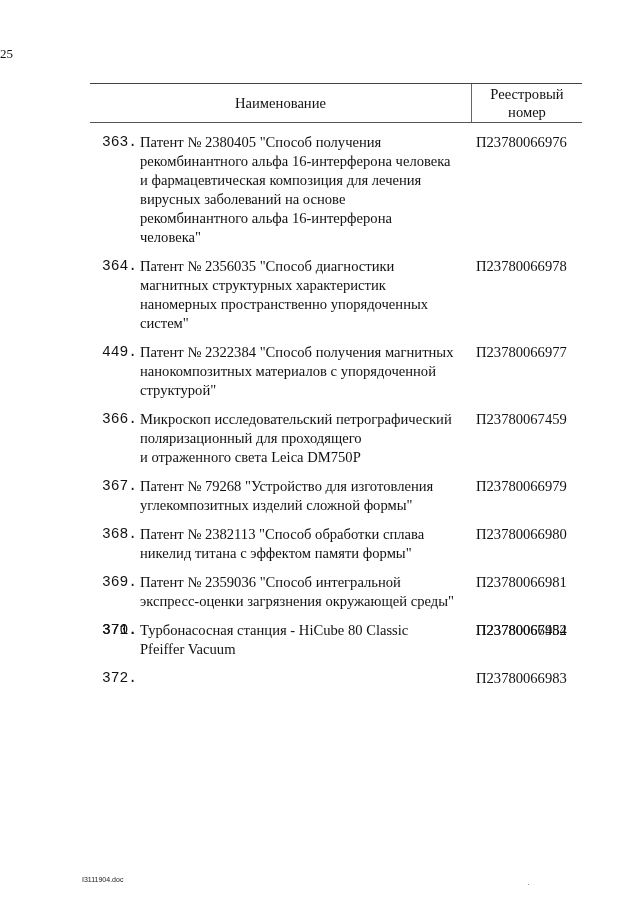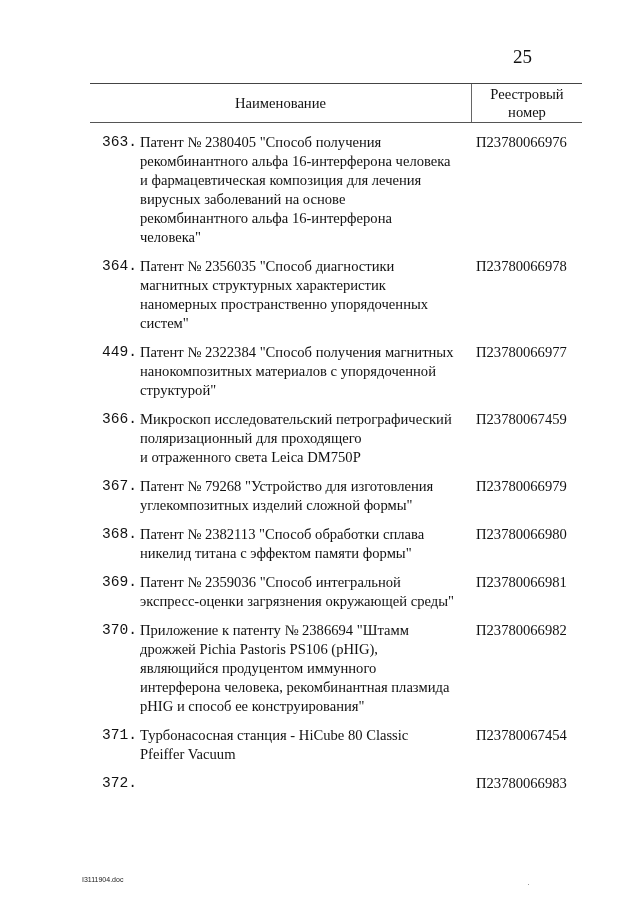--- a/index.html
+++ b/index.html
@@ -3,21 +3,21 @@
 <meta charset="utf-8">
 <style>
   html, body { margin: 0; padding: 0; background: #ffffff; }
   body {
     width: 640px; height: 905px; position: relative; overflow: hidden;
     font-family: "Liberation Serif", "DejaVu Serif", serif;
     color: #111; font-size: 14.6px;
   }
   .page-number {
     position: absolute; top: 46px; left: 0; width: 532px;
-    text-align: right; font-size: 19px;
+    text-align: left; font-size: 13px;
   }
   .table {
     position: absolute; left: 90px; top: 83px; width: 492px;
   }
   .header {
     position: relative; height: 38px;
     border-top: 1.5px solid #444; border-bottom: 1.5px solid #555;
   }
   .hdr-name {
     position: absolute; left: 0; width: 381px; top: 0; height: 38px;
@@ -101,25 +101,20 @@
         <div class="reg">П23780066980</div>
       </div>
       <div class="row">
         <div class="num">369.</div>
         <div class="name">Патент № 2359036 "Способ интегральной
 экспресс-оценки загрязнения окружающей среды"</div>
         <div class="reg">П23780066981</div>
       </div>
       <div class="row">
         <div class="num">370.</div>
-        <div class="name">Приложение к патенту № 2386694 "Штамм
-дрожжей Pichia Pastoris PS106 (pHIG),
-являющийся продуцентом иммунного
-интерферона человека, рекомбинантная плазмида
-pHIG и способ ее конструирования"</div>
         <div class="reg">П23780066982</div>
       </div>
       <div class="row">
         <div class="num">371.</div>
         <div class="name">Турбонасосная станция - HiCube 80 Classic
 Pfeiffer Vacuum</div>
         <div class="reg">П23780067454</div>
       </div>
       <div class="row">
         <div class="num">372.</div>

